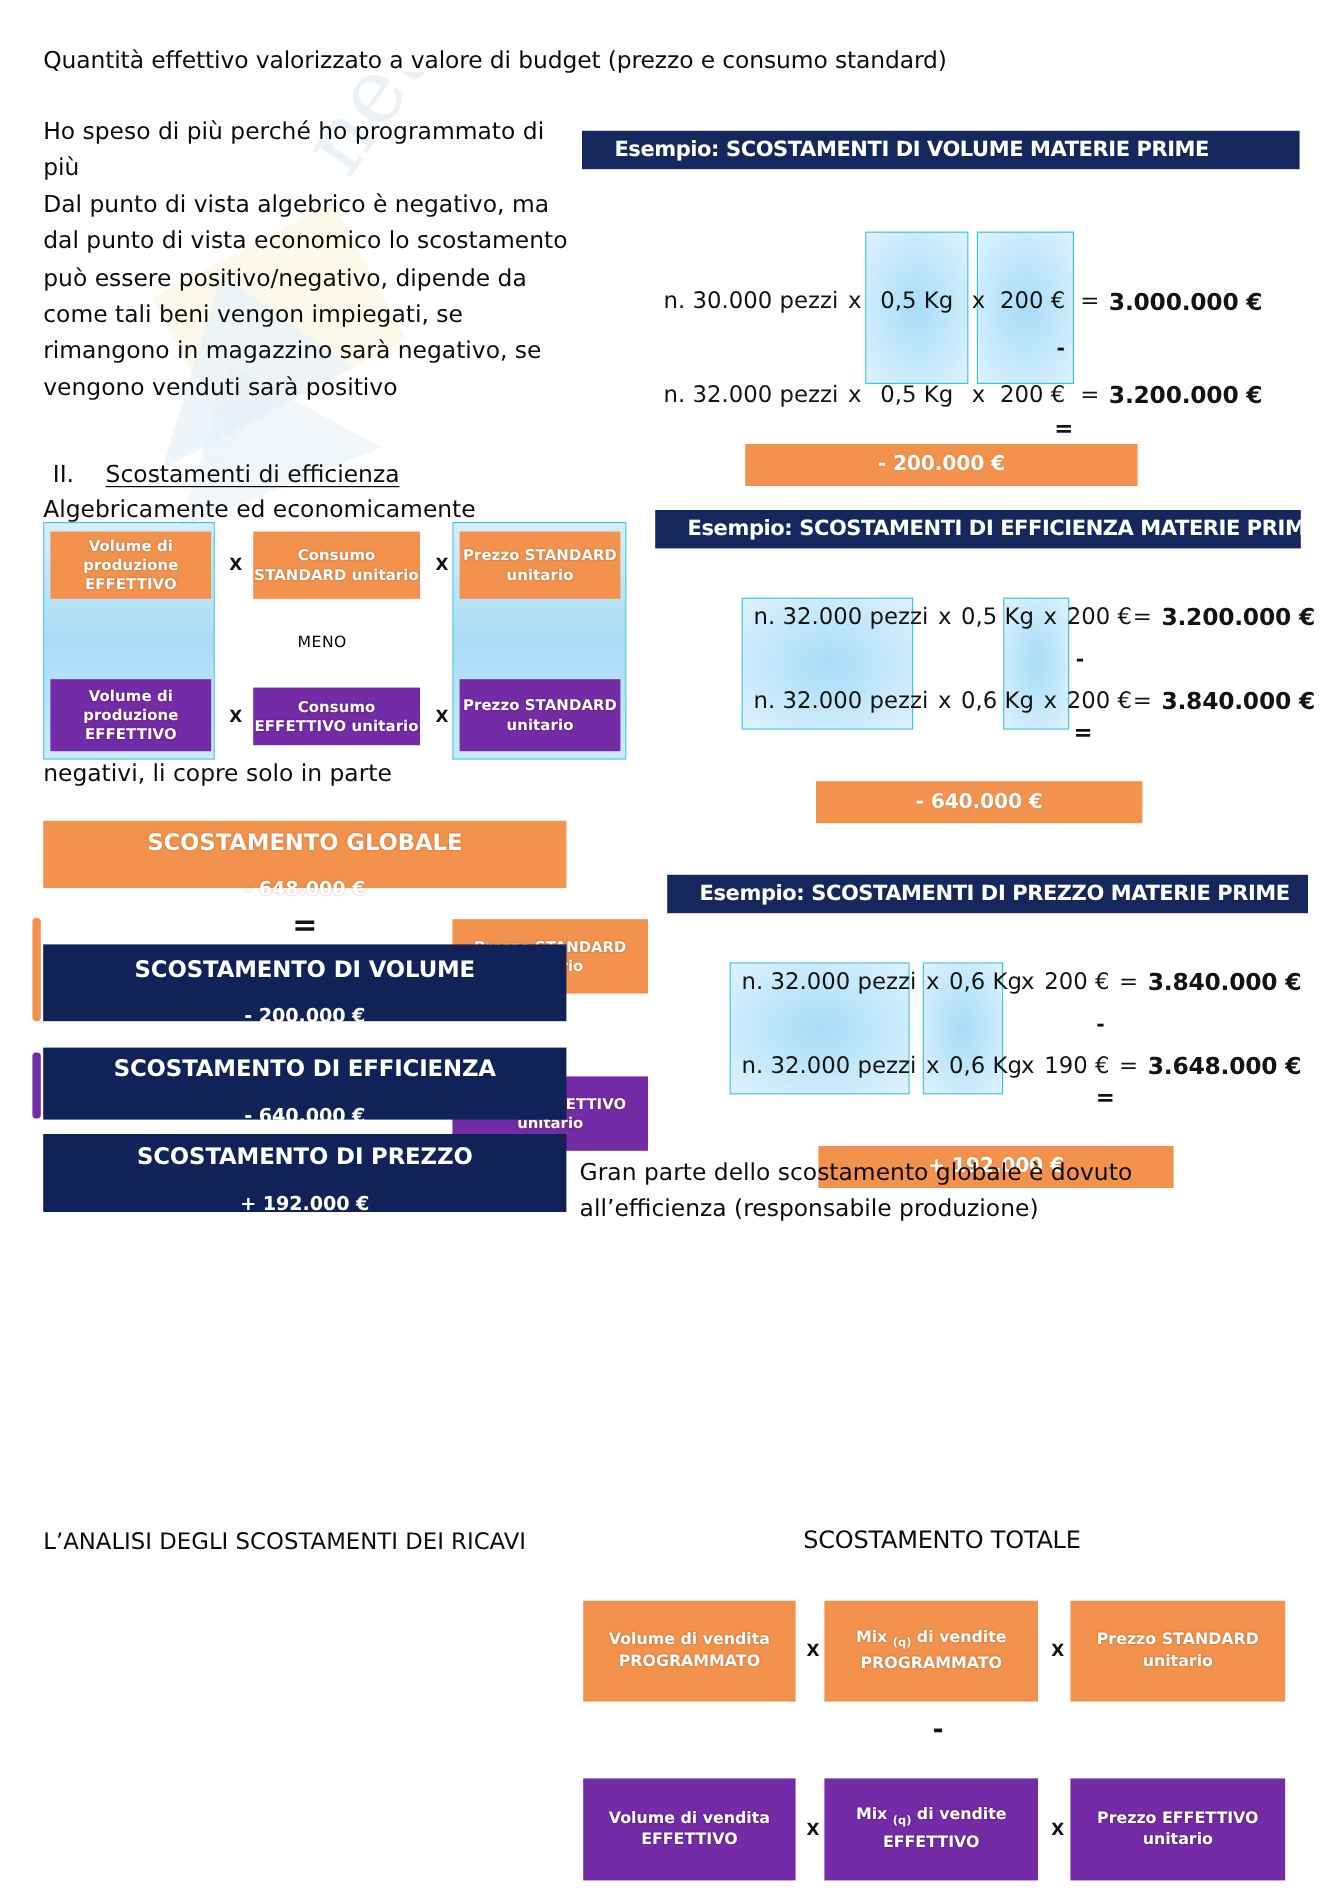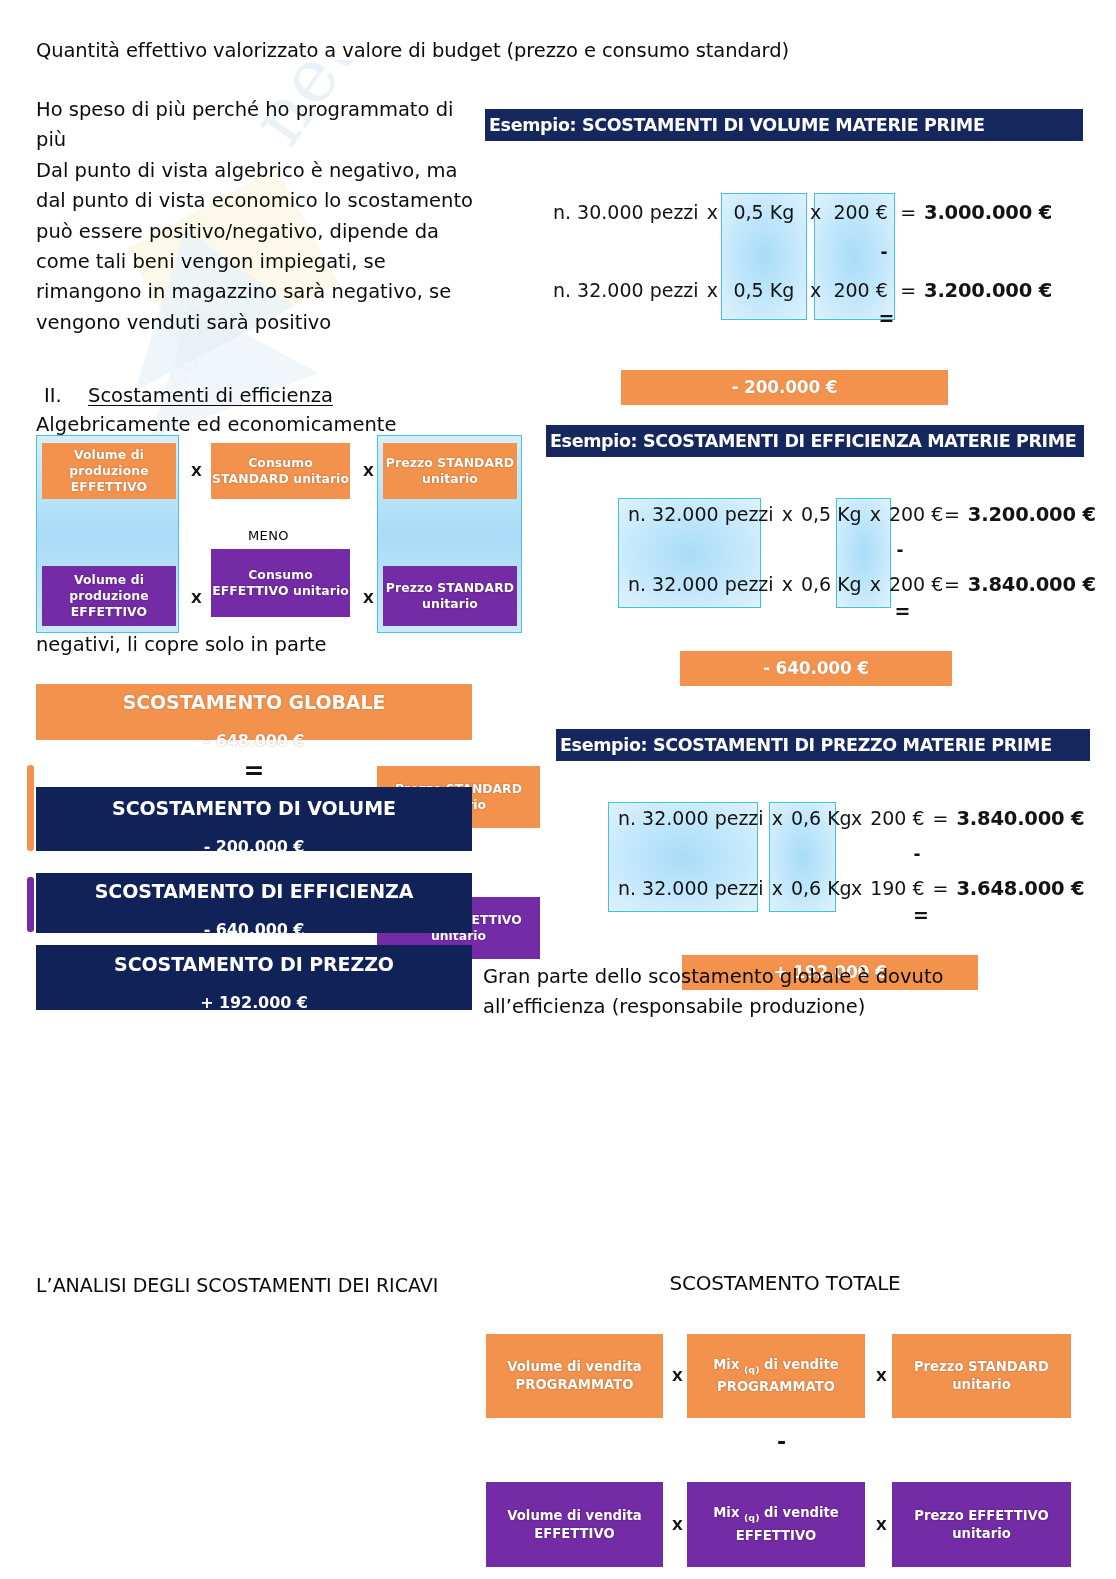--- a/index.html
+++ b/index.html
@@ -82,21 +82,21 @@
   }
 
   
   .panel { position: absolute; z-index: 5; }
   .panel-head {
     background: #16275e;
     color: #fff;
     font-weight: bold;
     font-size: 17.5px;
     letter-spacing: -0.35px;
-    padding: 6px 0 6px 4px;
+    padding: 6px 0 6px 27px;
     white-space: nowrap;
     overflow: hidden;
   }
   .panel-head .lite { font-weight: bold; }
   .panel-body { position: relative; }
 
   .eq-rows {
     position: relative;
     font-size: 19px;
     color: #131313;
@@ -271,21 +271,21 @@
   <div class="fbox orange" style="left:347px; top:8px; width:134px; height:56px;">
     <span>Prezzo STANDARD unitario</span>
   </div>
 
   <div class="meno" style="left:212px; top:93px;">MENO</div>
 
   <div class="fbox purple" style="left:6px; top:131px; width:134px; height:60px;">
     <span>Volume di produzione EFFETTIVO</span>
   </div>
   <div class="xmark" style="left:155px; top:155px;">X</div>
-  <div class="fbox purple" style="left:175px; top:114px; width:139px; height:68px;">
+  <div class="fbox purple" style="left:175px; top:138px; width:139px; height:48px;">
     <span>Consumo EFFETTIVO unitario</span>
   </div>
   <div class="xmark" style="left:327px; top:155px;">X</div>
   <div class="fbox purple" style="left:347px; top:131px; width:134px; height:60px;">
     <span>Prezzo STANDARD unitario</span>
   </div>
 </div>
 
 <div class="behind" style="left:377px; top:766px; width:163px; height:62px; background:#f2924d;">
   <span>Prezzo STANDARD unitario</span>
@@ -323,21 +323,21 @@
   <div class="panel-head">
     <span>Esempio:</span>
     <span class="lite">SCOSTAMENTI DI VOLUME MATERIE PRIME</span>
   </div>
   <div class="panel-body" style="height:250px;">
     <div class="eq-rows" style="padding-top:62px;">
 
       <div class="hl" style="left:236px; top:52px; width:86px; height:127px;"></div>
       <div class="hl" style="left:329px; top:52px; width:81px; height:127px;"></div>
 
-      <div class="eq-row" style="padding-left:64px;">
+      <div class="eq-row" style="padding-left:64px;margin-top:39px;">
         <span class="cell">n. 30.000 pezzi</span>
         <span class="cell">x</span>
         <span class="cell" style="width:84px;text-align:center;">0,5 Kg</span>
         <span class="cell">x</span>
         <span class="cell" style="width:71px;text-align:center;">200 €</span>
         <span class="cell">=</span>
         <span class="cell res">3.000.000 €</span>
       </div>
 
       <div class="eq-mid" style="margin:21px 0 20px; padding-left:200px;">-</div>

